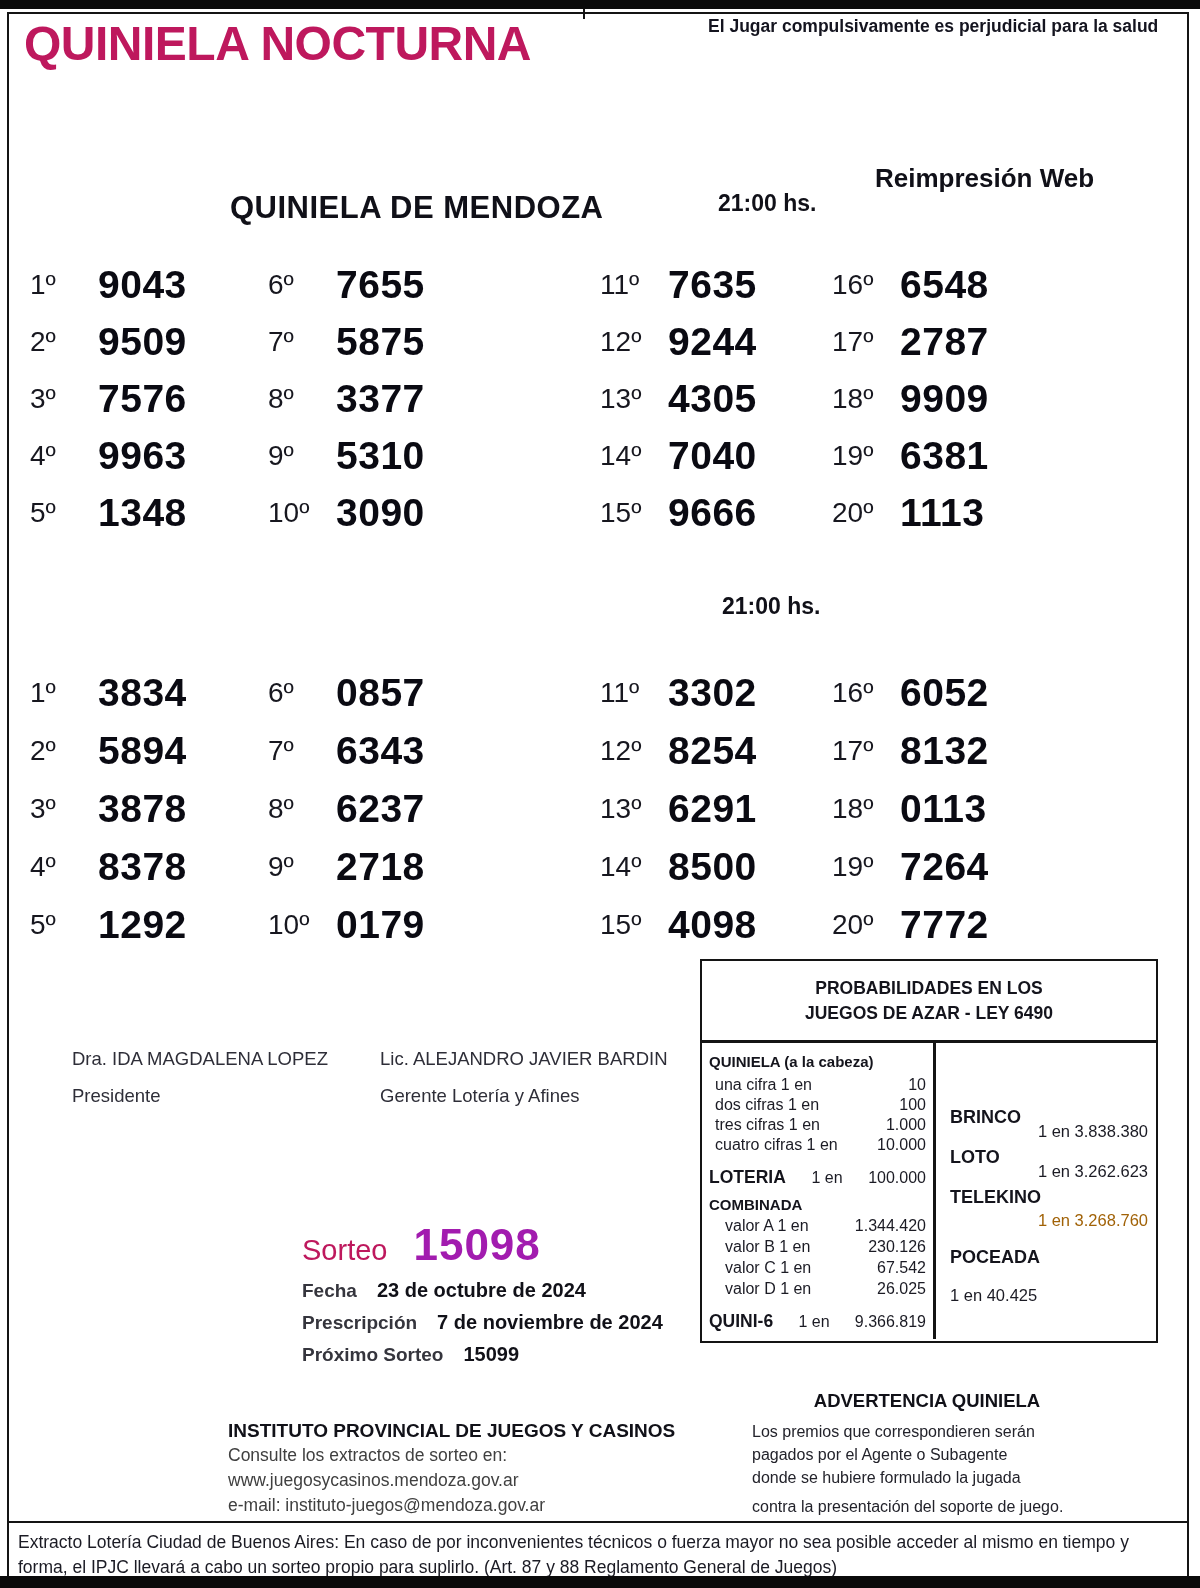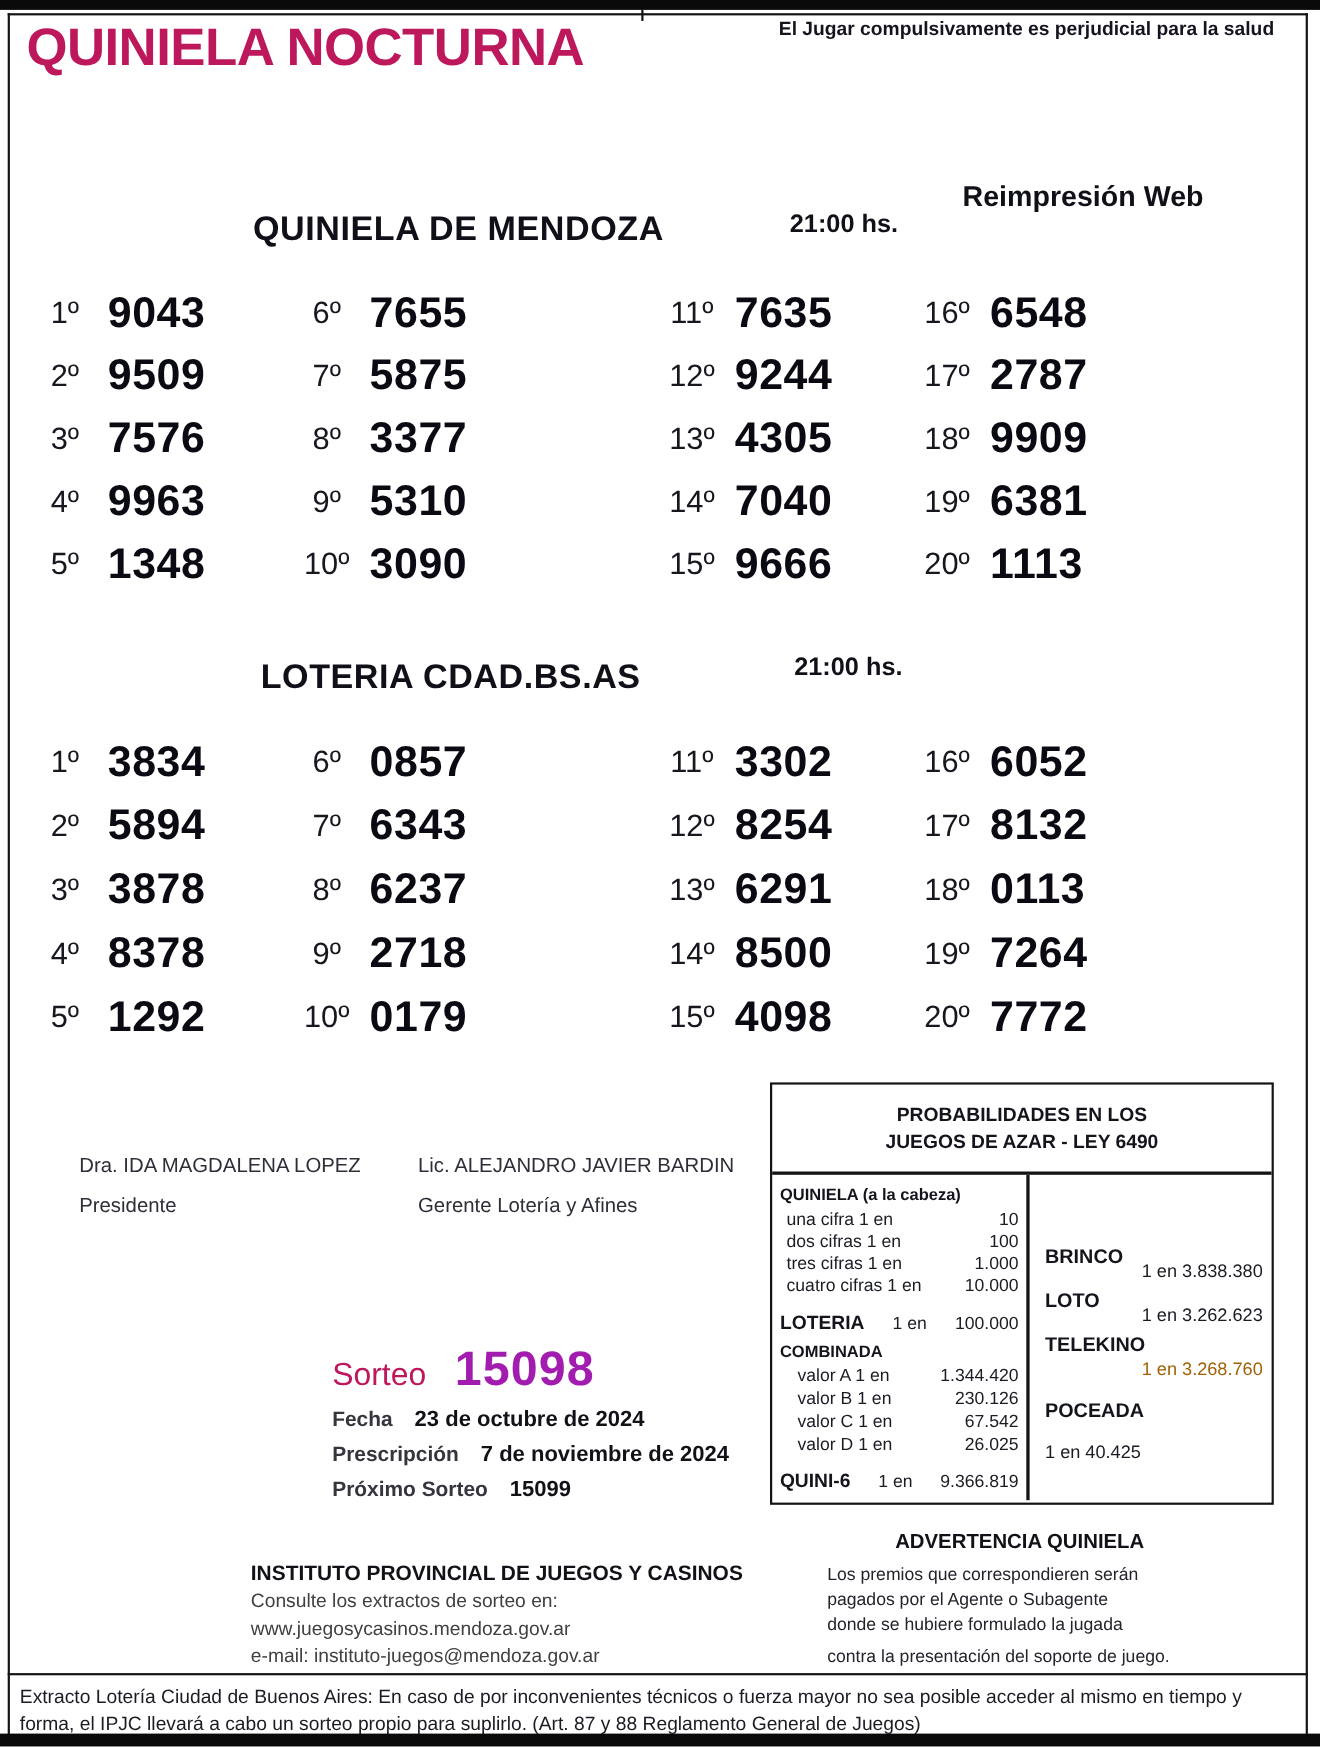--- a/index.html
+++ b/index.html
@@ -27,39 +27,39 @@
   #title-0 { left:230px; top:190px; }
   #time-0  { left:718px; top:190px; }
   #title-1 { left:237px; top:597px; }
   #time-1  { left:722px; top:593px; }
 
   .results-grid { position:absolute; left:30px; width:1145px; display:grid;
                   grid-template-columns:238px 332px 232px 1fr; grid-auto-flow:column; }
   #grid-0 { top:256px; grid-template-rows:repeat(5,57px); }
   #grid-1 { top:664px; grid-template-rows:repeat(5,58px); }
   .result-cell { display:flex; align-items:center; }
-  .result-cell .pos { width:58px; text-align:center; font-size:28px; color:#17171f; }
+  .result-cell .pos { width:58px; text-align:left; font-size:28px; color:#17171f; }
   .result-cell .num { margin-left:10px; font-size:39px; font-weight:bold; color:#0a0a12;
                       letter-spacing:0.5px; }
 
   .signature { position:absolute; top:1048px; font-size:18.5px; color:#2e2e38; }
   #sig-0 { left:72px; }
   #sig-1 { left:380px; }
   .signature .sig-title { margin-top:15px; }
 
   .sorteo-block { position:absolute; left:302px; top:1220px; }
   .sorteo-row1 { display:flex; align-items:baseline; gap:26px; }
   .sorteo-label { font-size:29px; color:#be185d; }
   .sorteo-number { font-size:44px; font-weight:bold; color:#a21caf; letter-spacing:1px; }
   .info-row { display:flex; align-items:baseline; gap:20px; margin-top:9px; }
   .info-row:first-of-type { margin-top:12px; }
   .info-label { font-size:19px; font-weight:600; color:#35353d; }
   .info-value { font-size:20px; font-weight:bold; color:#111118; }
 
-  .prob-box { position:absolute; left:700px; top:984px; width:458px; height:384px;
+  .prob-box { position:absolute; left:700px; top:959px; width:458px; height:384px;
               border:2.5px solid #141414; }
   .prob-header { height:82px; border-bottom:3px solid #141414; display:flex; flex-direction:column;
                  justify-content:center; align-items:center; gap:4px; font-size:17.5px;
                  font-weight:bold; color:#14141c; }
   .prob-body { display:flex; height:296px; overflow:hidden; }
   .prob-left { width:234px; border-right:3px solid #141414; padding:10px 7px 0 7px; }
   .prob-right { flex:1; padding:64px 8px 0 14px; }
   .p-head { font-size:15px; font-weight:bold; margin-bottom:5px; color:#14141c; }
   .p-row { display:flex; justify-content:space-between; align-items:baseline;
            font-size:16px; line-height:20px; color:#1b1b24; }
@@ -181,21 +181,20 @@
       <div class="result-cell">
         <span class="pos">19º</span>
         <span class="num">6381</span>
       </div>
       <div class="result-cell">
         <span class="pos">20º</span>
         <span class="num">1113</span>
       </div>
     </div>
 
-  <div class="draw-title" id="title-1">LOTERIA CDAD.BS.AS</div>
   <div class="draw-time" id="time-1">21:00 hs.</div>
   <div class="results-grid" id="grid-1">
       <div class="result-cell">
         <span class="pos">1º</span>
         <span class="num">3834</span>
       </div>
       <div class="result-cell">
         <span class="pos">2º</span>
         <span class="num">5894</span>
       </div>

